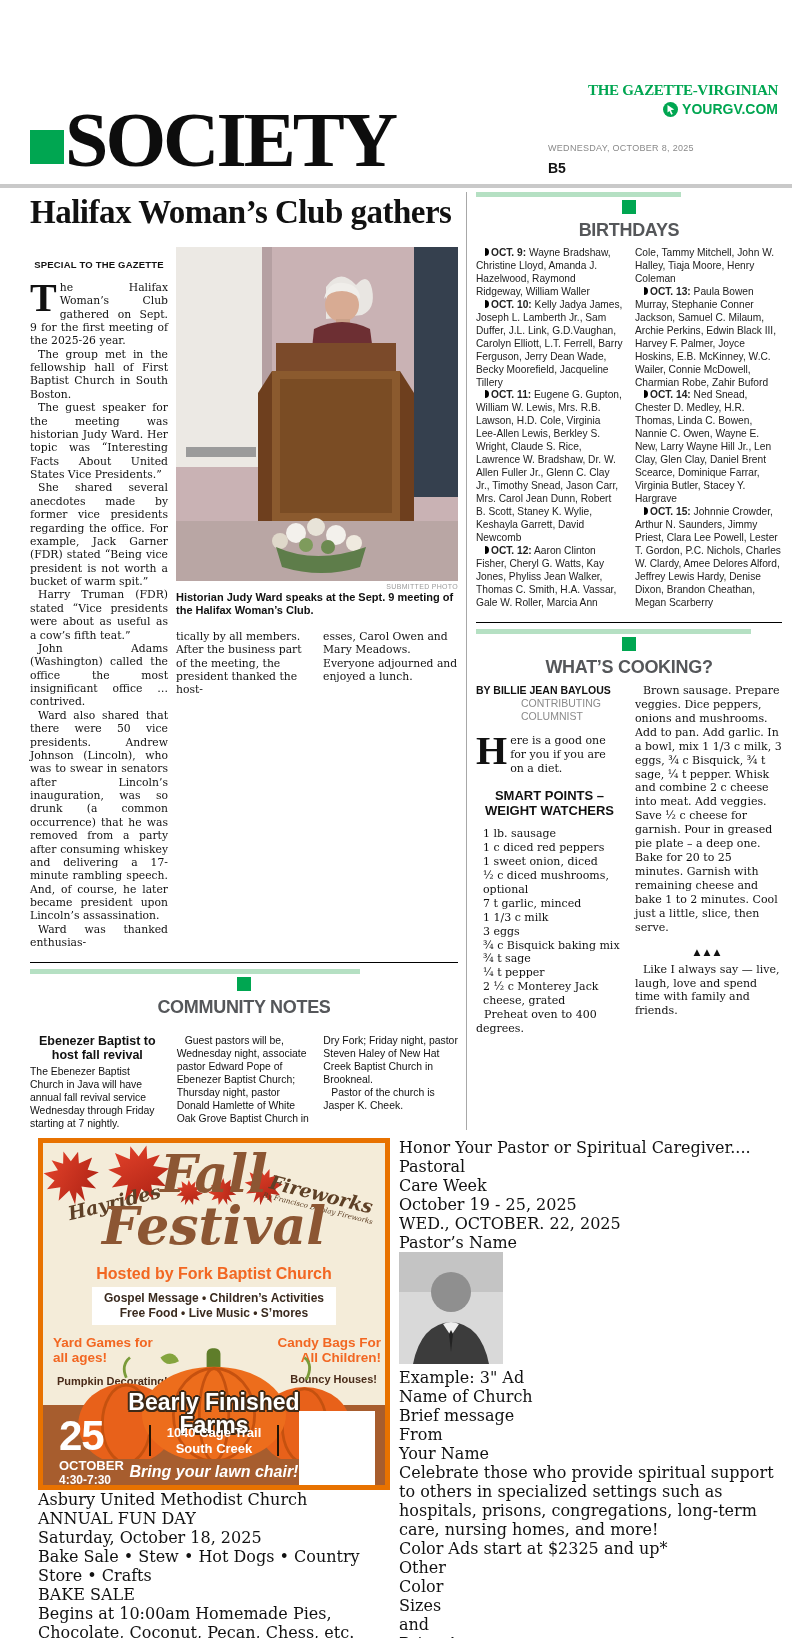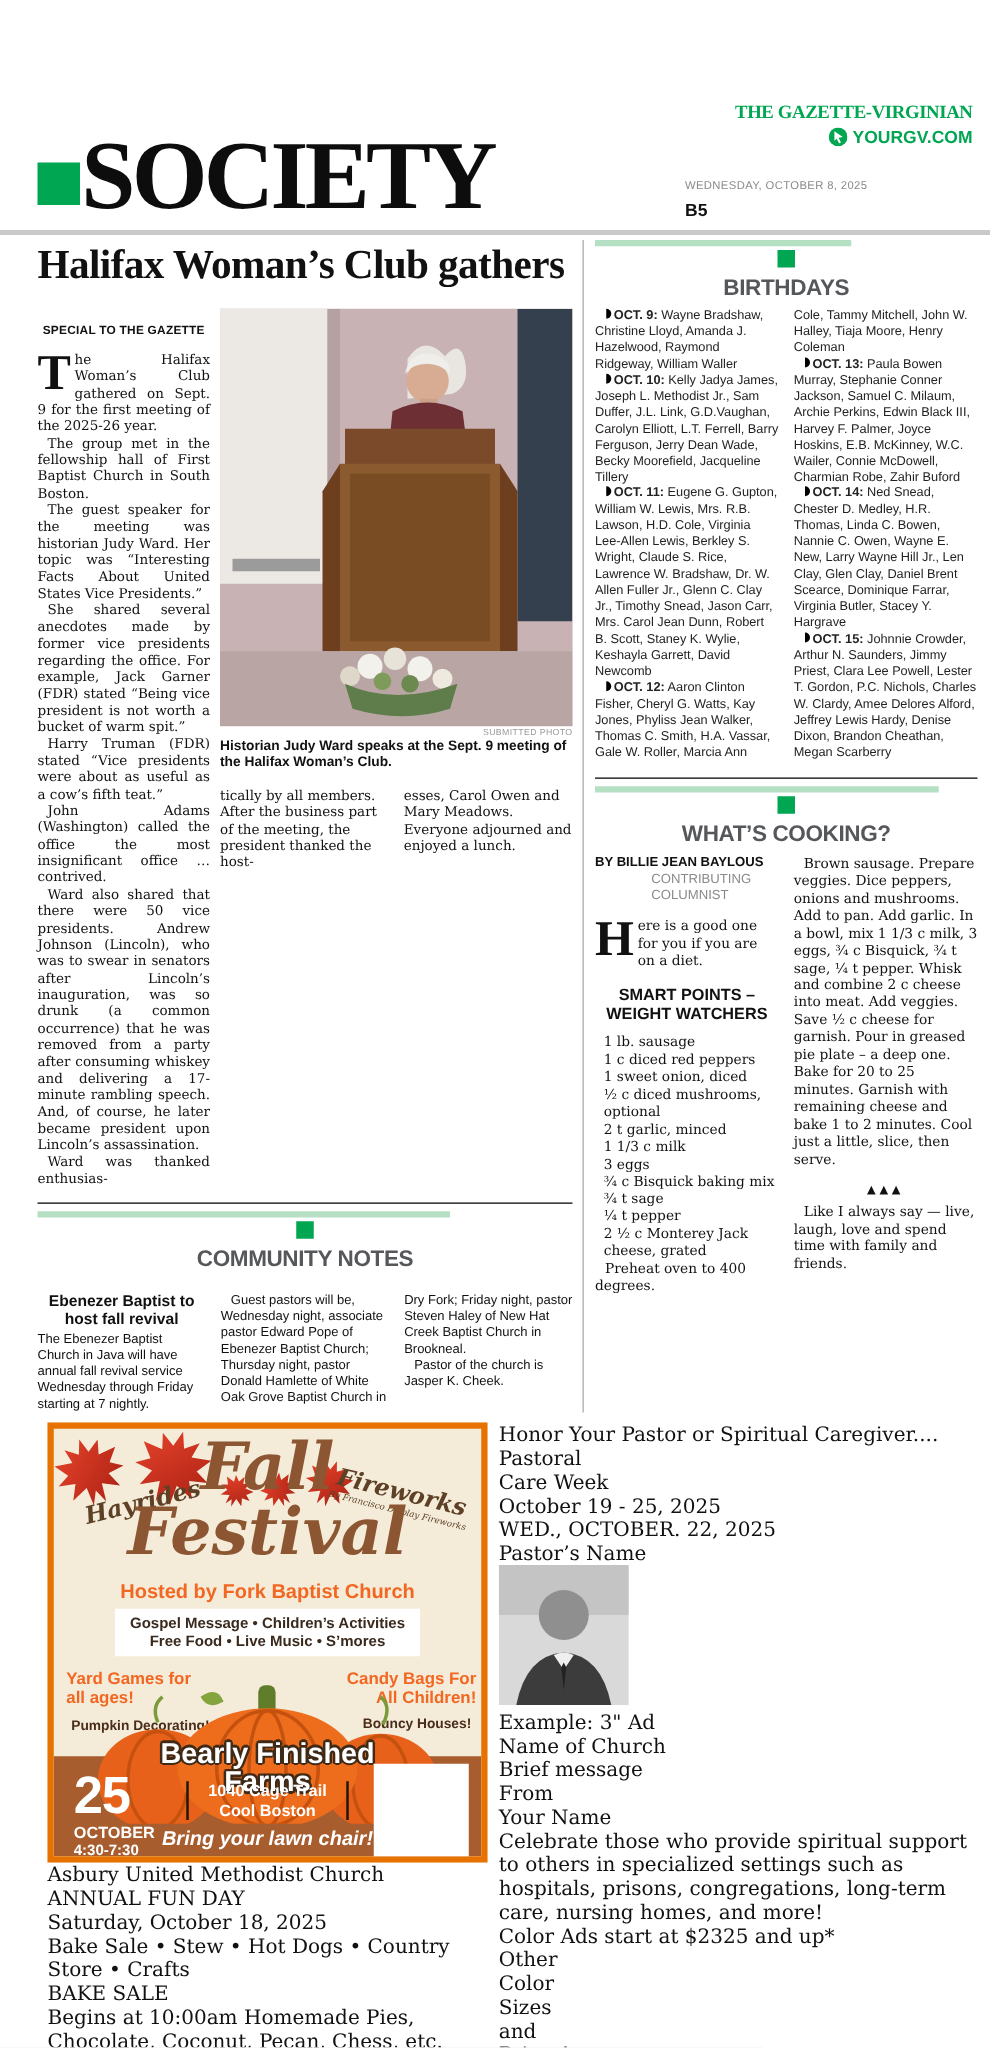--- a/index.html
+++ b/index.html
@@ -282,21 +282,21 @@
 
     <div class="right-main">
       <section>
         <div class="sec-bar" style="width:205px"></div>
         <div class="sec-head">
           <span class="sec-sq"></span>
           <span class="sec-title">BIRTHDAYS</span>
         </div>
         <div class="bday-flow">
           <p class="bday"><span class="bullet"></span><span class="bd">OCT. 9:</span> <span>Wayne Bradshaw, Christine Lloyd, Amanda J. Hazelwood, Raymond Ridgeway, William Waller</span></p>
-          <p class="bday"><span class="bullet"></span><span class="bd">OCT. 10:</span> <span>Kelly Jadya James, Joseph L. Methodist Jr., Sam Duffer, J.L. Link, G.D.Vaughan, Carolyn Elliott, L.T. Ferrell, Barry Ferguson, Jerry Dean Wade, Becky Moorefield, Jacqueline Tillery</span></p>
+          <p class="bday"><span class="bullet"></span><span class="bd">OCT. 10:</span> <span>Kelly Jadya James, Joseph L. Lamberth Jr., Sam Duffer, J.L. Link, G.D.Vaughan, Carolyn Elliott, L.T. Ferrell, Barry Ferguson, Jerry Dean Wade, Becky Moorefield, Jacqueline Tillery</span></p>
           <p class="bday"><span class="bullet"></span><span class="bd">OCT. 11:</span> <span>Eugene G. Gupton, William W. Lewis, Mrs. R.B. Lawson, H.D. Cole, Virginia Lee-Allen Lewis, Berkley S. Wright, Claude S. Rice, Lawrence W. Bradshaw, Dr. W. Allen Fuller Jr., Glenn C. Clay Jr., Timothy Snead, Jason Carr, Mrs. Carol Jean Dunn, Robert B. Scott, Staney K. Wylie, Keshayla Garrett, David Newcomb</span></p>
           <p class="bday"><span class="bullet"></span><span class="bd">OCT. 12:</span> <span>Aaron Clinton Fisher, Cheryl G. Watts, Kay Jones, Phyliss Jean Walker, Thomas C. Smith, H.A. Vassar, Gale W. Roller, Marcia Ann Cole, Tammy Mitchell, John W. Halley, Tiaja Moore, Henry Coleman</span></p>
           <p class="bday"><span class="bullet"></span><span class="bd">OCT. 13:</span> <span>Paula Bowen Murray, Stephanie Conner Jackson, Samuel C. Milaum, Archie Perkins, Edwin Black III, Harvey F. Palmer, Joyce Hoskins, E.B. McKinney, W.C. Wailer, Connie McDowell, Charmian Robe, Zahir Buford</span></p>
           <p class="bday"><span class="bullet"></span><span class="bd">OCT. 14:</span> <span>Ned Snead, Chester D. Medley, H.R. Thomas, Linda C. Bowen, Nannie C. Owen, Wayne E. New, Larry Wayne Hill Jr., Len Clay, Glen Clay, Daniel Brent Scearce, Dominique Farrar, Virginia Butler, Stacey Y. Hargrave</span></p>
           <p class="bday"><span class="bullet"></span><span class="bd">OCT. 15:</span> <span>Johnnie Crowder, Arthur N. Saunders, Jimmy Priest, Clara Lee Powell, Lester T. Gordon, P.C. Nichols, Charles W. Clardy, Amee Delores Alford, Jeffrey Lewis Hardy, Denise Dixon, Brandon Cheathan, Megan Scarberry</span></p>
         </div>
       </section>
 
       <hr class="thin">
 
@@ -308,21 +308,21 @@
         </div>
         <div class="cook-flow">
           <div class="cook-by1">BY BILLIE JEAN BAYLOUS</div>
           <div class="cook-by2">CONTRIBUTING COLUMNIST</div>
           <p><span class="dropcap">H</span><span>ere is a good one for you if you are on a diet.</span></p>
           <div class="recipe-title">SMART POINTS – WEIGHT WATCHERS</div>
           <div class="ing">1 lb. sausage</div>
           <div class="ing">1 c diced red peppers</div>
           <div class="ing">1 sweet onion, diced</div>
           <div class="ing">½ c diced mushrooms, optional</div>
-          <div class="ing">2 t garlic, minced</div>
+          <div class="ing">7 t garlic, minced</div>
           <div class="ing">1 1/3 c milk</div>
           <div class="ing">3 eggs</div>
           <div class="ing">¾ c Bisquick baking mix</div>
           <div class="ing">¾ t sage</div>
           <div class="ing">¼ t pepper</div>
           <div class="ing">2 ½ c Monterey Jack cheese, grated</div>
           <p class="step">Preheat oven to 400 degrees.</p>
           <p class="step">Brown sausage. Prepare veggies. Dice peppers, onions and mushrooms. Add to pan. Add garlic. In a bowl, mix 1 1/3 c milk, 3 eggs, ¾ c Bisquick, ¾ t sage, ¼ t pepper. Whisk and combine 2 c cheese into meat. Add veggies. Save ½ c cheese for garnish. Pour in greased pie plate – a deep one. Bake for 20 to 25 minutes. Garnish with remaining cheese and bake 1 to 2 minutes. Cool just a little, slice, then serve.</p>
           <div class="tri">▲▲▲</div>
           <p class="step">Like I always say — live, laugh, love and spend time with family and friends.</p>
@@ -388,21 +388,21 @@
           <div>Farms</div>
         </div>
         <div class="ff-date">
           <div class="ff-day">25</div>
           <div class="ff-month">OCTOBER</div>
           <div class="ff-time">4:30-7:30</div>
         </div>
         <div class="ff-addr">
           <span class="ff-addr-in">
             <span>1040 Cage Trail</span><br>
-            <span>Cool Boston</span>
+            <span>South Creek</span>
           </span>
         </div>
         <div class="ff-tag">Bring your lawn chair!</div>
         <div class="ff-star">
           <div class="burst"></div>
           <div class="txt">
             <span>FREE</span>
             <span>EVENT!</span>
           </div>
         </div>

